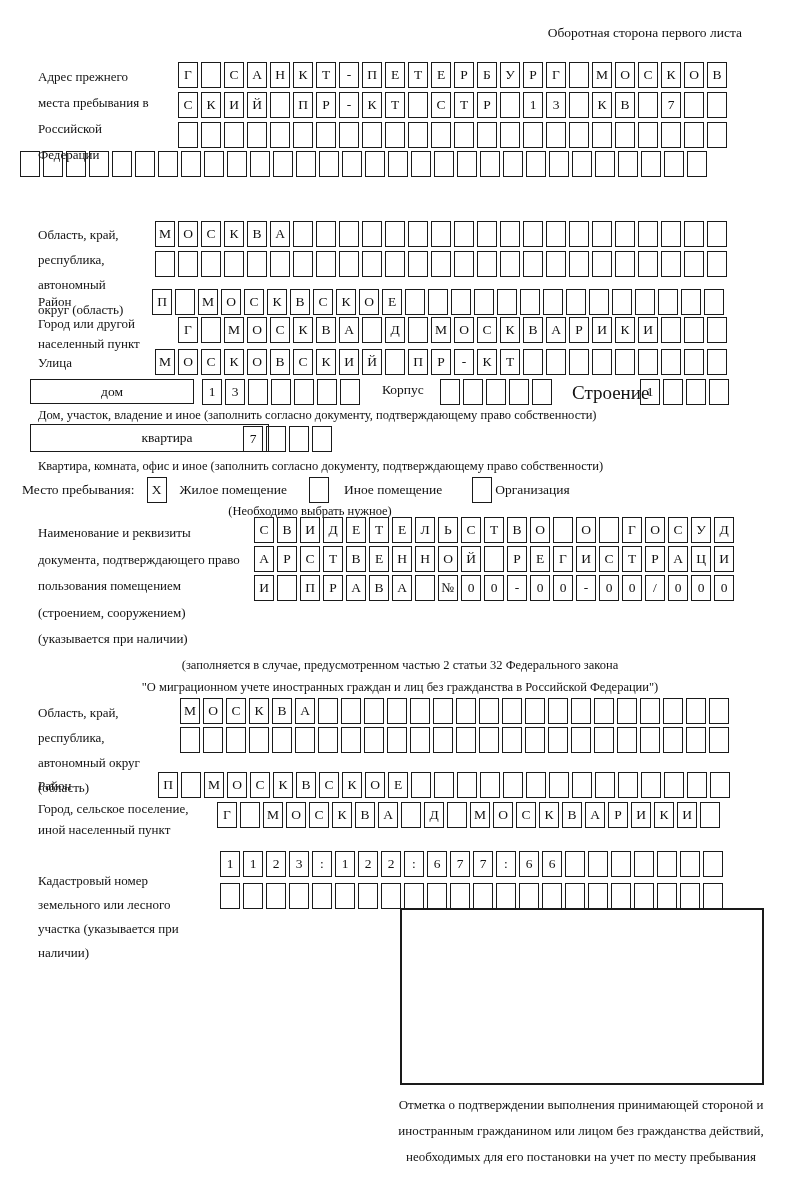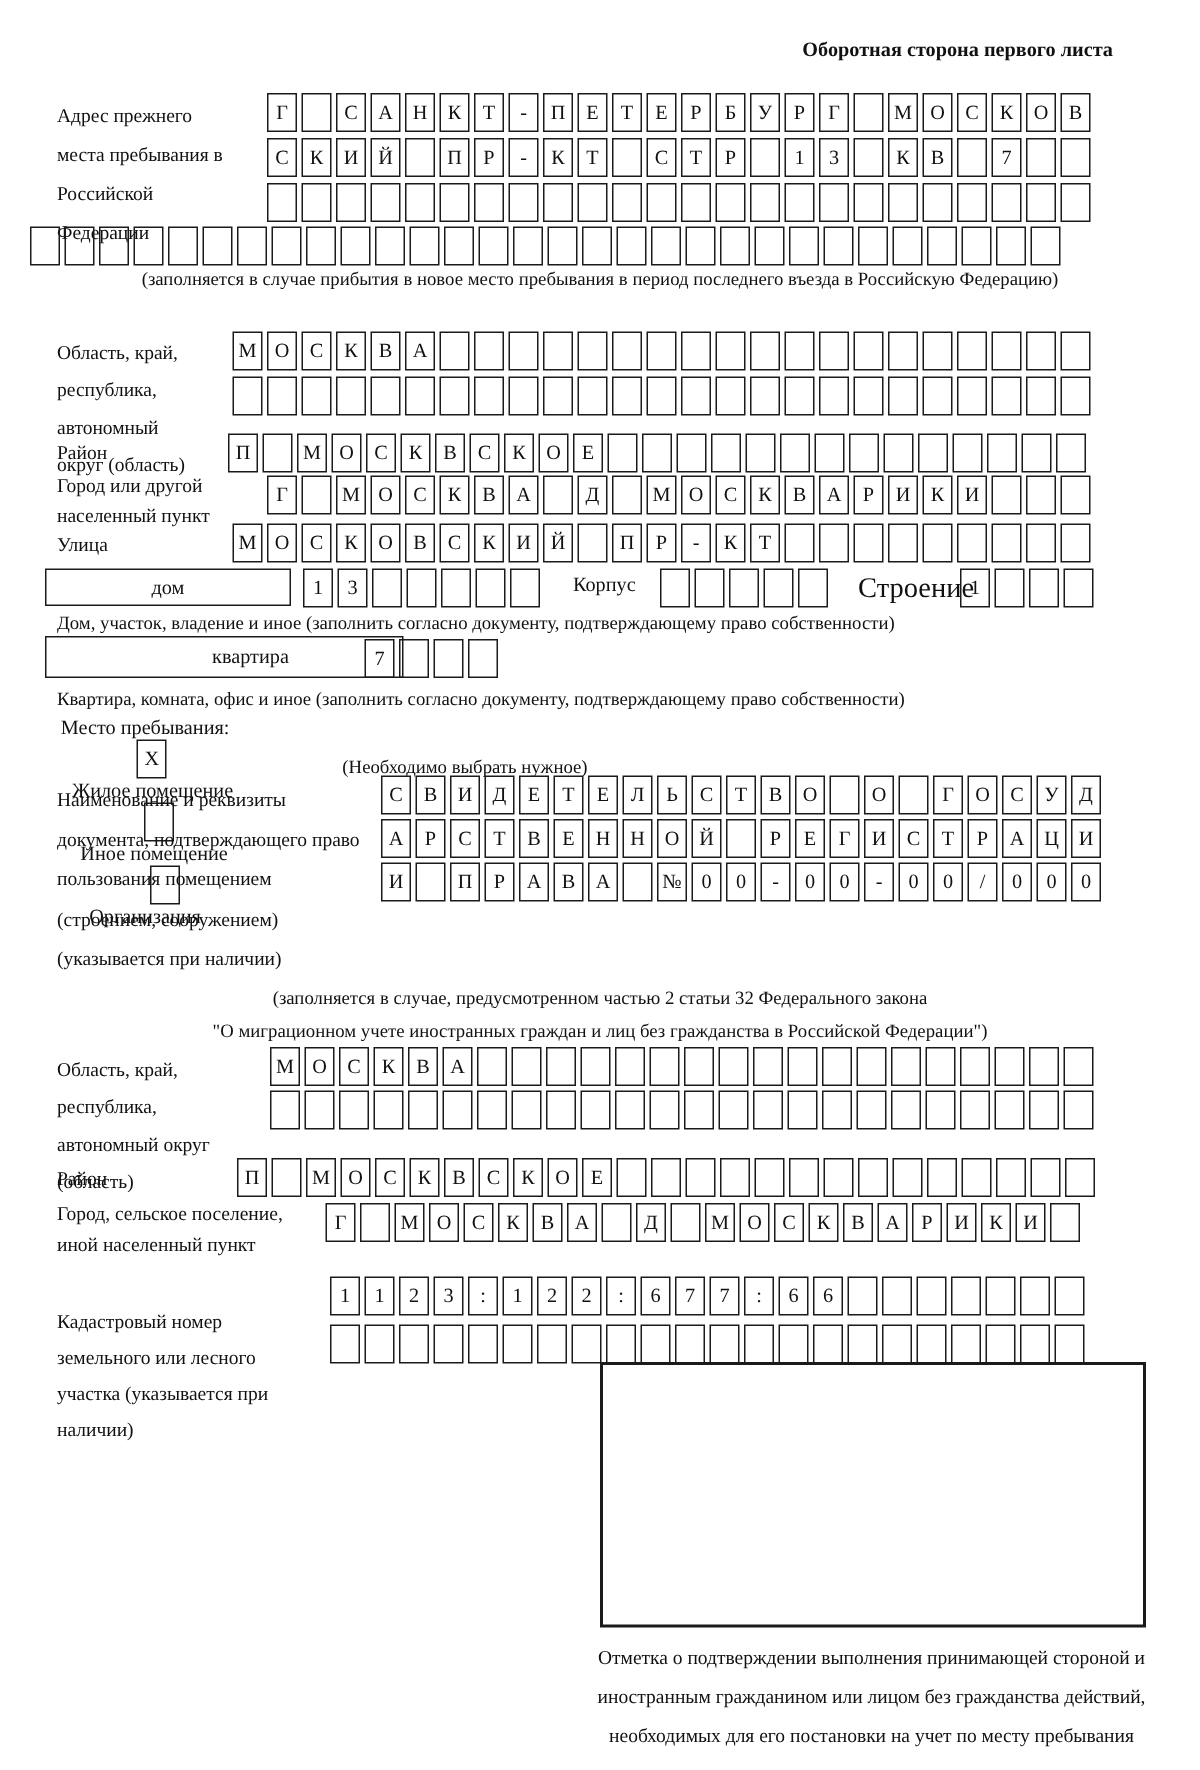--- a/index.html
+++ b/index.html
@@ -17,21 +17,21 @@
         border:1.6px solid #1a1a1a;font-size:13.5px;}
   .center{left:0;width:800px;text-align:center;}
   .stayrow{position:absolute;display:flex;align-items:center;font-size:13.5px;}
   .stamp{position:absolute;border:2px solid #1a1a1a;background:#fff;}
 </style>
 </head>
 <body>
 
 <div id="page">
 
-  <div class="abs note" style="top:25px;right:58px;font-size:13.5px;font-weight:bold;">Оборотная сторона первого листа</div>
+  <div class="abs note" style="top:25px;right:58px;font-size:13.5px;">Оборотная сторона первого листа</div>
 
   <div class="abs lbl" style="top:64px;left:38px;width:115px;line-height:26px;">Адрес прежнего места пребывания в Российской Федерации</div>
   <div class="cellrow" style="top:62px;left:178px;">
       <span class="cell">Г</span>
       <span class="cell"></span>
       <span class="cell">С</span>
       <span class="cell">А</span>
       <span class="cell">Н</span>
       <span class="cell">К</span>
       <span class="cell">Т</span>
@@ -130,21 +130,20 @@
       <span class="cell"></span>
       <span class="cell"></span>
       <span class="cell"></span>
       <span class="cell"></span>
       <span class="cell"></span>
       <span class="cell"></span>
       <span class="cell"></span>
       <span class="cell"></span>
       <span class="cell"></span>
     </div>
-  <div class="abs note center" style="top:179px;">(заполняется в случае прибытия в новое место пребывания в период последнего въезда в Российскую Федерацию)</div>
 
 
   <div class="abs lbl" style="top:222px;left:38px;width:100px;">Область, край, республика, автономный округ (область)</div>
   <div class="cellrow" style="top:221px;left:155px;">
       <span class="cell">М</span>
       <span class="cell">О</span>
       <span class="cell">С</span>
       <span class="cell">К</span>
       <span class="cell">В</span>
       <span class="cell">А</span>
@@ -311,21 +310,21 @@
 
   <div class="wbox" style="top:424px;left:30px;width:202px;height:26px;padding-left:35px;">квартира</div>
   <div class="cellrow" style="top:426px;left:243px;">
       <span class="cell">7</span>
       <span class="cell"></span>
       <span class="cell"></span>
       <span class="cell"></span>
     </div>
   <div class="abs note" style="top:459px;left:38px;">Квартира, комната, офис и иное (заполнить согласно документу, подтверждающему право собственности)</div>
 
-  <div class="stayrow" style="top:477px;left:38px;flex-direction:column;">
+  <div class="stayrow" style="top:477px;left:22px;">
     <span>Место пребывания:</span>
     <span class="cell" style="margin-left:12px;">X</span>
     <span style="margin-left:10px;">Жилое помещение</span>
     <span class="cell" style="margin-left:22px;"></span>
     <span style="margin-left:12px;">Иное помещение</span>
     <span class="cell" style="margin-left:30px;"></span>
     <span style="">Организация</span>
   </div>
   <div class="abs note" style="top:504px;left:150px;width:320px;text-align:center;">(Необходимо выбрать нужное)</div>
 

